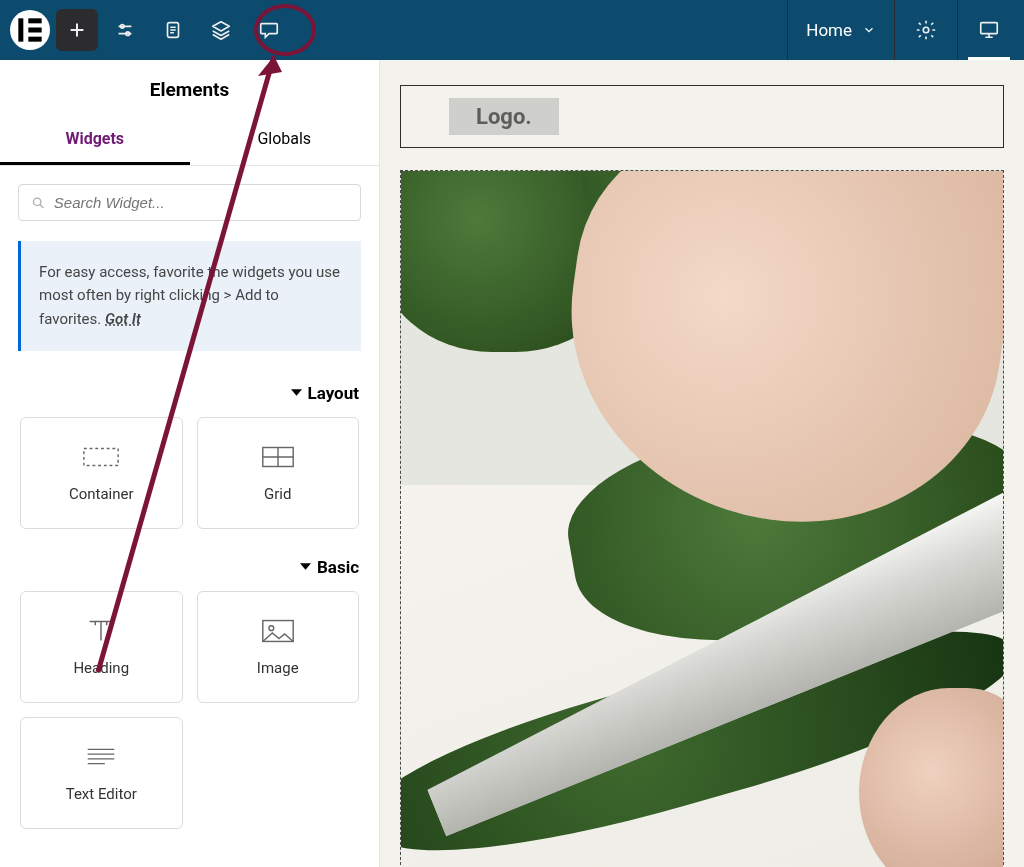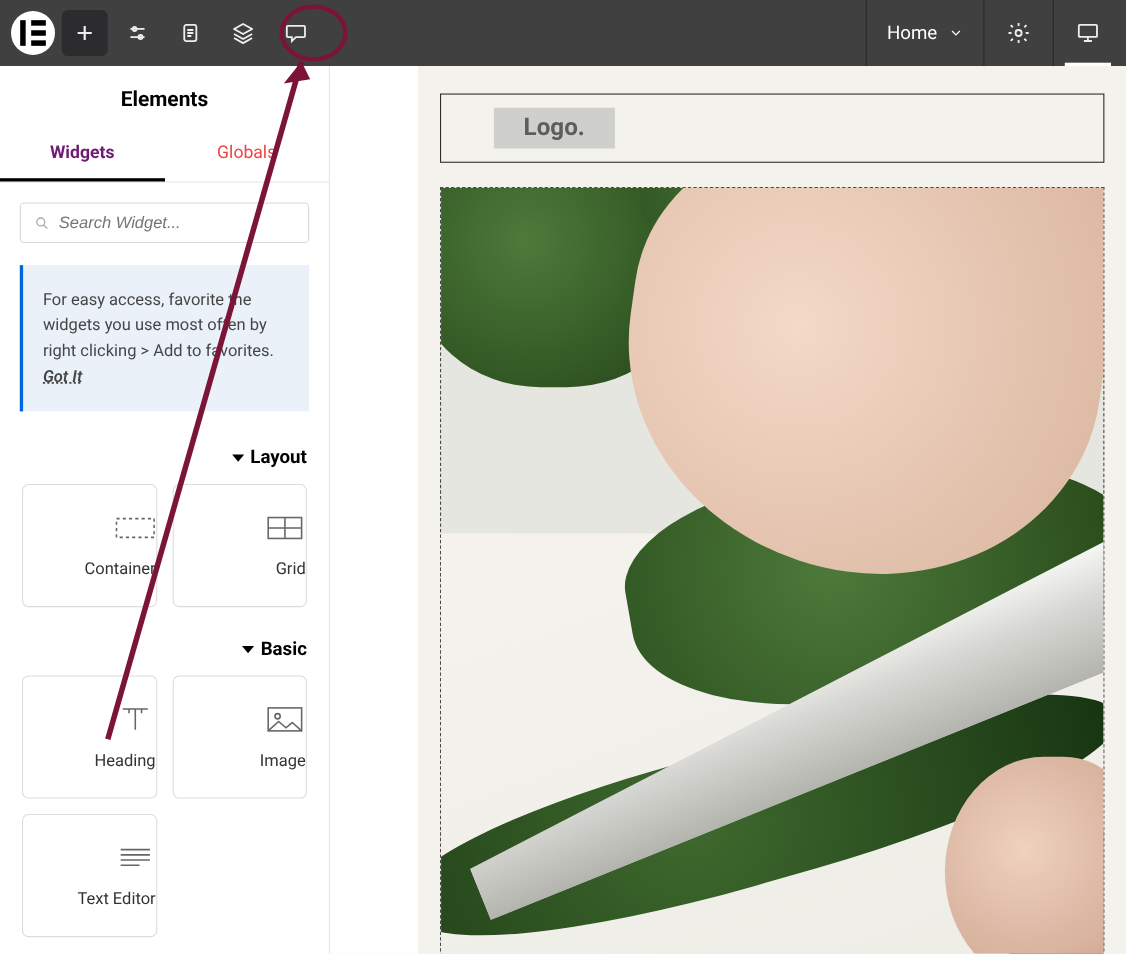--- a/index.html
+++ b/index.html
@@ -1,21 +1,21 @@
 <!DOCTYPE html>
 <html><head>
 <meta charset="utf-8">
 <style>
   * { box-sizing: border-box; margin: 0; padding: 0; }
   body { font-family: -apple-system, BlinkMacSystemFont, "Segoe UI", Roboto, Helvetica, Arial, sans-serif; width: 1024px; height: 867px; overflow: hidden; background: #fff; position: relative; }
 
   
   .topbar {
     height: 60px;
-    background: #404040;
+    background: #0c4a6e;
     display: flex;
     align-items: center;
     color: #fff;
     padding: 0 14px 0 10px;
     gap: 6px;
   }
   .brand-btn {
     width: 40px; height: 40px; border-radius: 50%;
     background: #fff; color: #000;
     display: flex; align-items: center; justify-content: center;
@@ -27,27 +27,27 @@
   }
   .top-icon.add { background: #2c2c2e; }
   .top-icon svg { width: 22px; height: 22px; stroke: currentColor; fill: none; stroke-width: 1.8; }
   .top-icon.add svg { stroke-width: 2.2; }
   .topbar .spacer { flex: 1; }
   .topbar .divider { width: 1px; height: 60px; background: #2a2a2c; margin: 0 4px; }
   .home-btn { display: flex; align-items: center; gap: 10px; font-size: 17px; padding: 0 8px; }
 
   
   .sidebar {
-    position: absolute; left: 0; top: 60px; width: 300px; bottom: 0;
+    position: absolute; left: 0; top: 60px; width: 380px; bottom: 0;
     background: #fff; border-right: 1px solid #e5e5e5;
     display: flex; flex-direction: column;
   }
   .panel-title { text-align: center; font-weight: 700; font-size: 19px; padding: 18px 0 14px; }
   .tabs { display: flex; border-bottom: 1px solid #e5e5e5; }
-  .tab { flex: 1; text-align: center; padding: 14px 0; font-size: 16px; color: #ef4444; cursor: pointer; }
+  .tab { flex: 1; text-align: center; padding: 14px 0; font-size: 16px; color: #000000; cursor: pointer; }
   .tab.active { color: #701a75; font-weight: 700; border-bottom: 3px solid #000; }
 
   .search-wrap { padding: 18px 18px 14px; }
   .search {
     display: flex; align-items: center; gap: 8px;
     border: 1px solid #d8d8d8; border-radius: 4px; padding: 9px 12px;
   }
   .search input { border: none; outline: none; font-size: 15px; font-style: italic; width: 100%; color: #a21caf; }
   .search svg { width: 16px; height: 16px; stroke: #aaa; fill: none; stroke-width: 2; }
 
@@ -56,21 +56,21 @@
     padding: 20px 18px; font-size: 15px; color: #464646; line-height: 1.55;
   }
   .tipbox .link { text-decoration: underline dotted; cursor: pointer; font-style: italic; font-weight: 600; }
 
   .cat { padding: 14px 20px 8px; font-weight: 700; font-size: 17px; display: flex; align-items: center; gap: 6px; justify-content: flex-end; }
   .cat svg { width: 11px; height: 11px; fill: #000; }
 
   .widget-grid { display: grid; grid-template-columns: 1fr 1fr; gap: 14px; padding: 6px 20px 14px; }
   .widget-card {
     border: 1px solid #dcdcdc; border-radius: 6px; height: 112px;
-    display: flex; flex-direction: column; align-items: flex-end; justify-content: center;
+    display: flex; flex-direction: column; align-items: center; justify-content: center;
     gap: 14px; cursor: grab; color: #444;
   }
   .widget-card .ico { width: 38px; height: 28px; display: flex; align-items: center; justify-content: center; color: #666; }
   .widget-card .ico svg { width: 100%; height: 100%; stroke: currentColor; fill: none; stroke-width: 1.5; }
   .widget-card .label { font-size: 15px; color: #333; }
 
   .side-toggle {
     position: absolute; left: 380px; top: 554px; width: 18px; height: 34px;
     background: #fff; border: 1px solid #d8d8d8; border-left: none;
     border-radius: 0 4px 4px 0; display: flex; align-items: center; justify-content: center;

